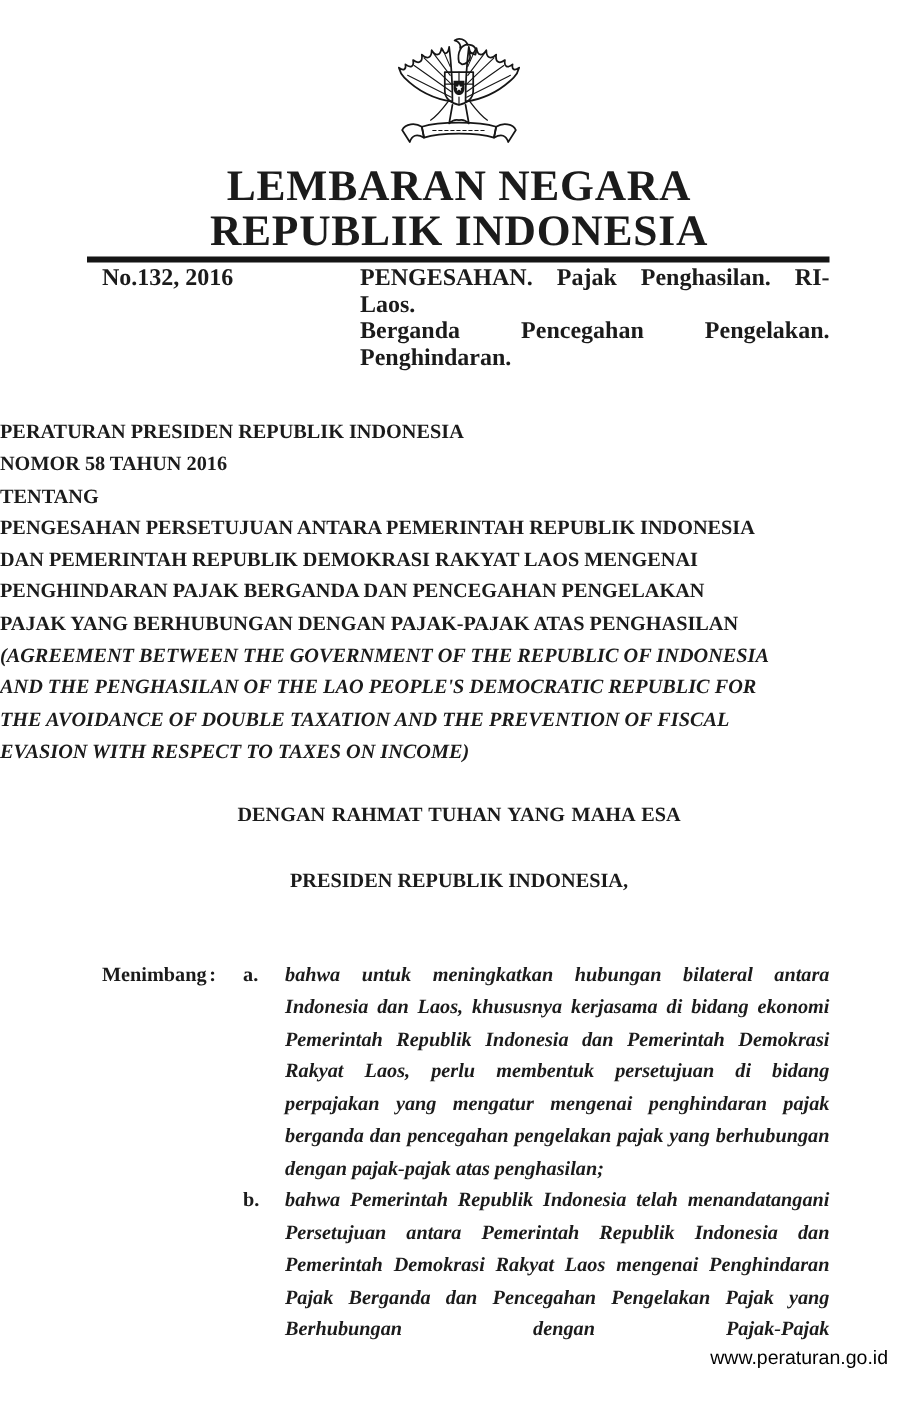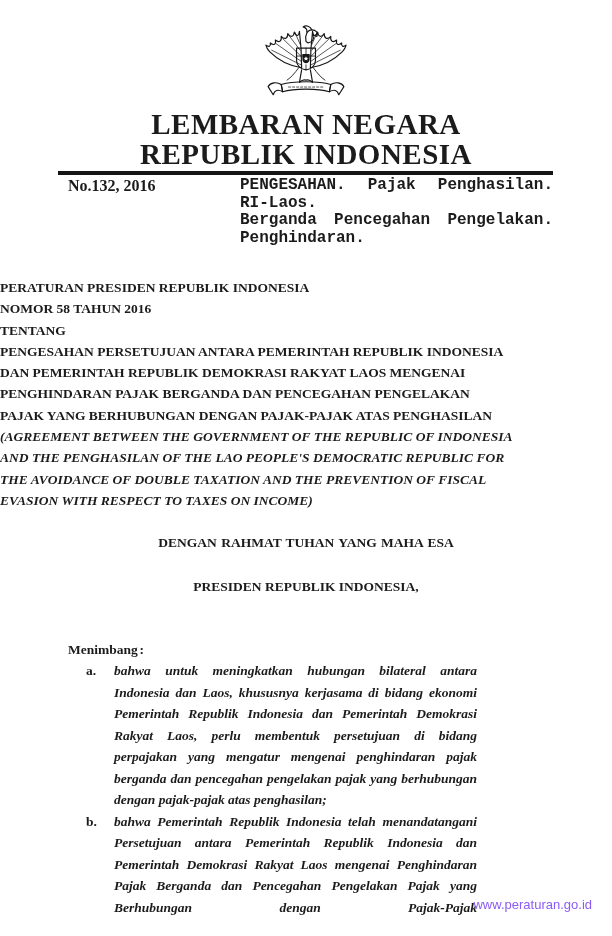--- a/index.html
+++ b/index.html
@@ -36,21 +36,20 @@
     justify-content: space-between;
     padding: 2.5px 59px 0 68px;
     font-size: 16px;
     line-height: 17.5px;
   }
   .issue-no { white-space: nowrap; }
   .subject { width: 313px; }
   .subject-line {
     text-align: justify;
     text-align-last: justify;
-    font-family: Liberation Mono, monospace;
   }
   
   .heading {
     margin-top: 30px;
     text-align: left;
     font-size: 13.5px;
     line-height: 21.3px;
   }
   .h-line { white-space: nowrap; }
   .italic { font-style: italic; }
@@ -66,21 +65,20 @@
     font-size: 13.5px;
     line-height: 21.3px;
   }
   
   .consider {
     display: flex;
     margin-top: 42px;
     padding: 0 59px 0 68px;
     font-size: 13.5px;
     line-height: 21.5px;
-    flex-direction: column;
   }
   .consider-label {
     width: 76px;
     flex: none;
     display: flex;
     justify-content: space-between;
   }
   .consider-items { margin-left: 18px; }
   .c-item { display: flex; }
   .c-marker { width: 28px; flex: none; }
@@ -91,21 +89,21 @@
   }
   .justify-last { text-align-last: justify; }
   
   .footer-link {
     position: absolute;
     top: 897px;
     right: 20px;
     font-family: "Liberation Sans", sans-serif;
     font-weight: normal;
     font-size: 13px;
-    color: #8b5cf6;
+    color: #000000;
   }
 </style>
 </head>
 <body>
 
 <div class="page">
 
   <div class="emblem-wrap">
     <svg width="88" height="86" viewBox="0 0 120 118" xmlns="http://www.w3.org/2000/svg">
       <g stroke="#161616" stroke-width="1.6" fill="none" stroke-linecap="round" stroke-linejoin="round">

